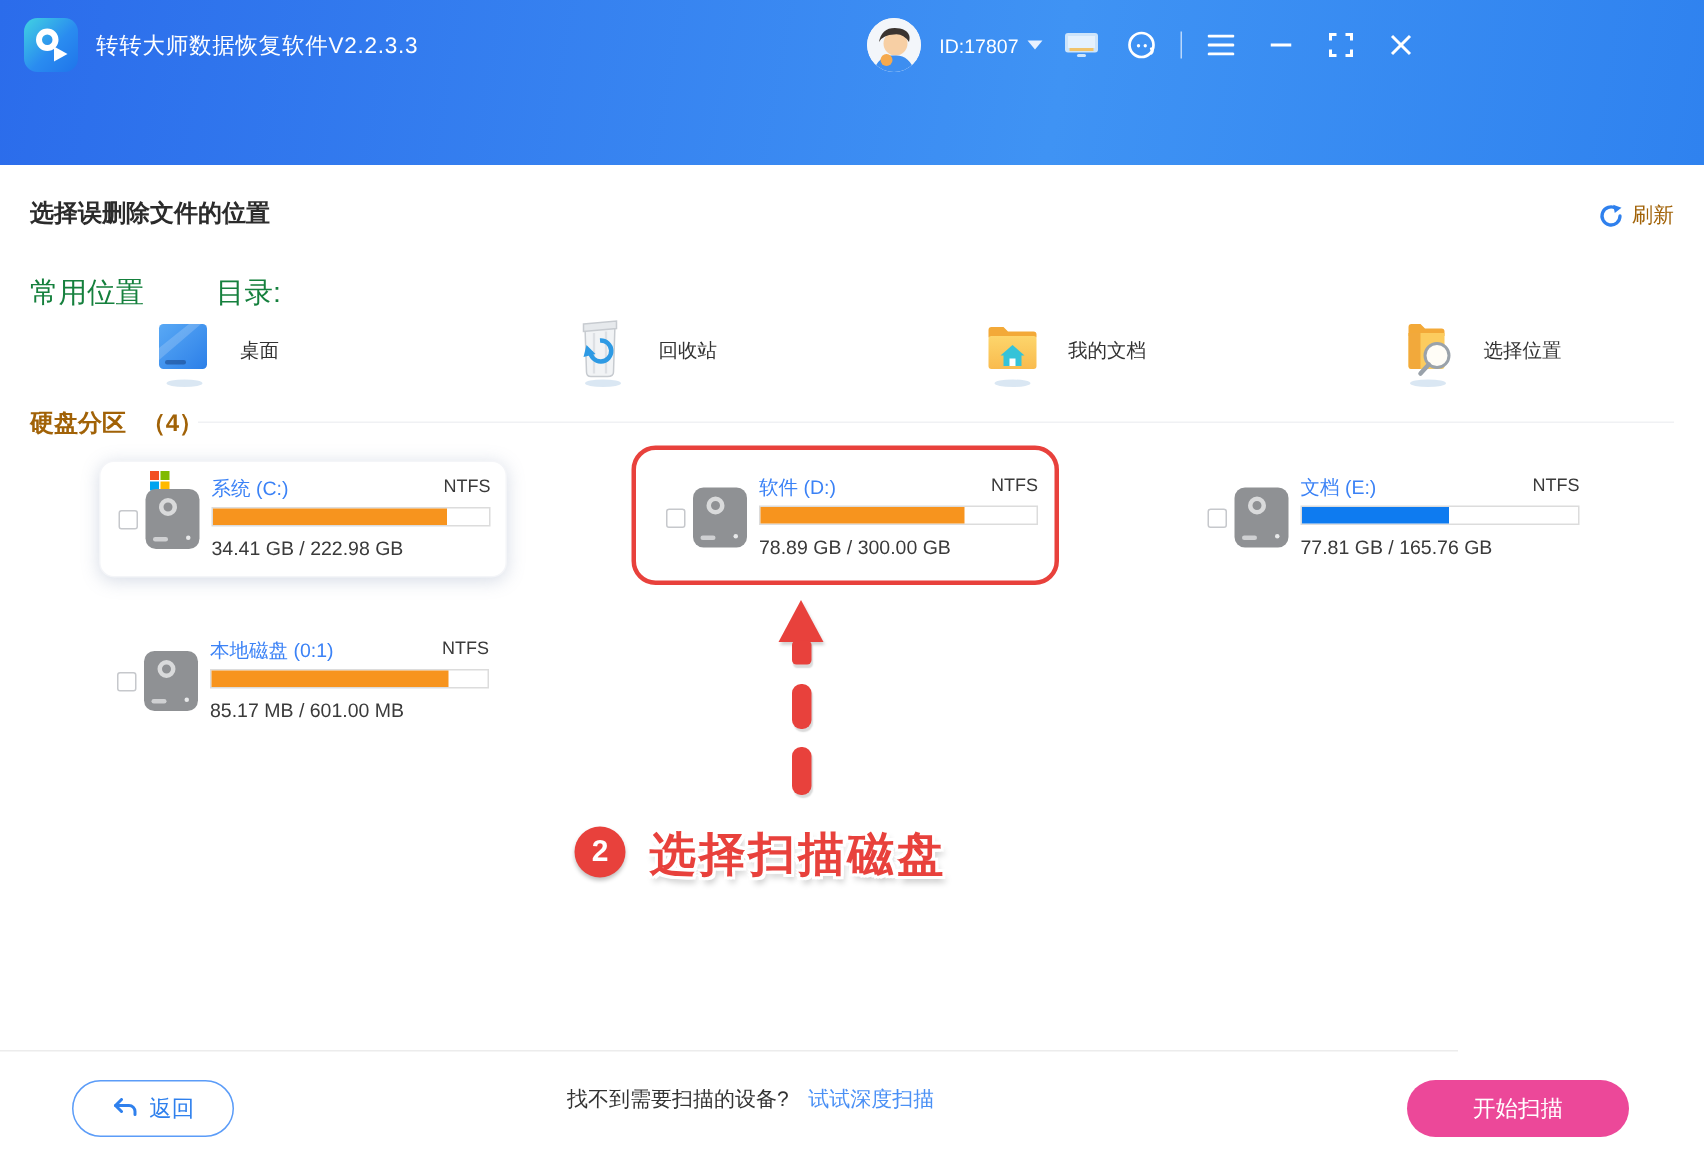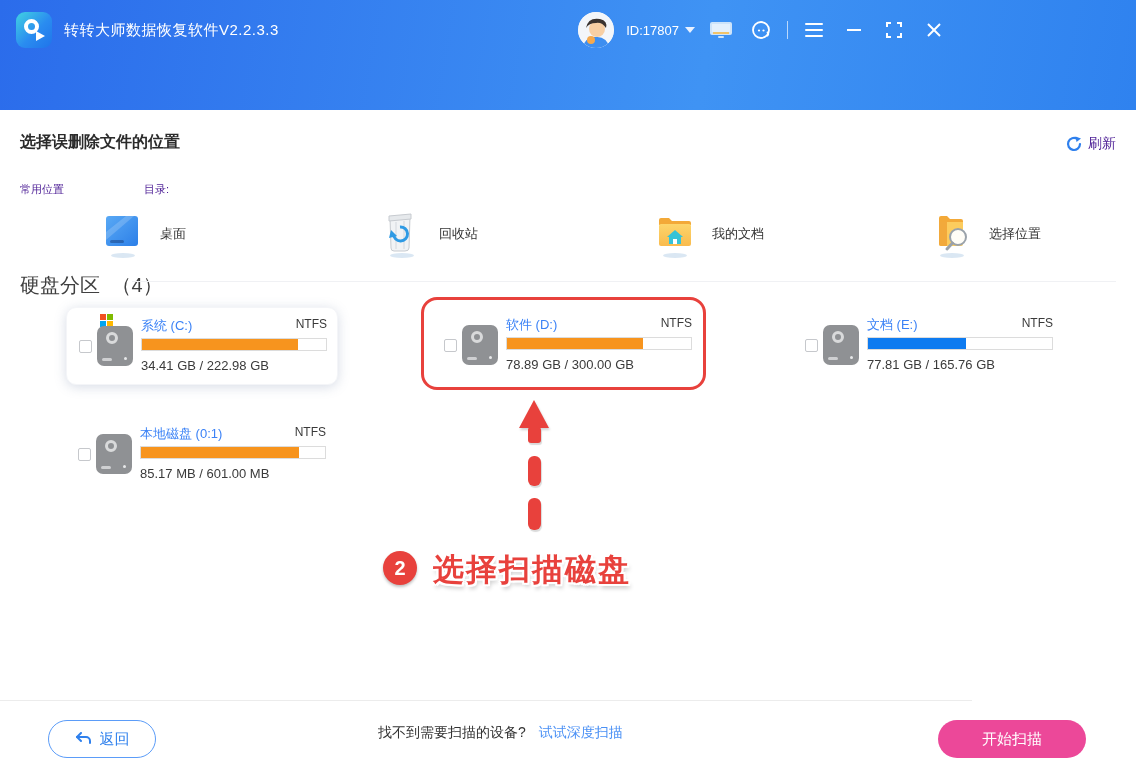--- a/index.html
+++ b/index.html
@@ -36,35 +36,35 @@
   .tb-right { margin-left:auto; display:flex; align-items:center; gap:12px; }
   .avatar { width:36px; height:36px; border-radius:50%; overflow:hidden; background:#f3f6fa; flex:0 0 auto; }
   .uid { font-size:13px; display:flex; align-items:center; gap:6px; cursor:pointer; }
   .caret { width:0; height:0; border-left:5px solid transparent; border-right:5px solid transparent; border-top:6px solid #e8f1ff; }
   .tb-icon { width:28px; height:28px; display:flex; align-items:center; justify-content:center; cursor:pointer; }
   .tb-divider { width:1px; height:18px; background:rgba(255,255,255,.65); }
 
   
   .page-title { position:absolute; left:20px; top:132px; font-size:16px; font-weight:bold; color:#2b2b2b; }
   .refresh-btn { position:absolute; right:20px; top:135px; display:flex; align-items:center; gap:6px;
-    color:#4c1d95; font-size:14px; cursor:pointer; }
-
-  .section-label { position:absolute; font-size:11px; color:#4c1d95; }
+    color:#a16207; font-size:14px; cursor:pointer; }
+
+  .section-label { position:absolute; font-size:19px; color:#15803d; }
   .lbl-common { left:20px; top:182px; }
   .lbl-dir { left:144px; top:182px; }
 
   
   .loc-item { position:absolute; top:212px; display:flex; align-items:center; gap:18px; cursor:pointer; }
   .loc-icon-wrap { position:relative; width:38px; height:44px; }
   .loc-icon-wrap .shadow { position:absolute; left:7px; top:41px; width:24px; height:5px; border-radius:50%;
     background:rgba(150,185,220,.35); }
   .loc-label { font-size:13px; color:#333; white-space:nowrap; }
 
   
-  .lbl-part { position:absolute; left:20px; top:272px; font-size:20px; color:#404040; }
+  .lbl-part { position:absolute; left:20px; top:272px; font-size:16px; color:#a16207;font-weight:bold; }
   .part-rule { position:absolute; left:132px; right:20px; top:281px; height:1px; background:#f0f1f4; }
 
   .disk-card { position:absolute; width:272px; height:78px; background:#fff; border-radius:10px; cursor:pointer; }
   .card-elevated { box-shadow:0 2px 12px rgba(110,130,165,.28); border:1px solid #f4f5f8; }
   .checkbox { position:absolute; left:12px; top:32px; width:13px; height:13px;
     border:1px solid #c6c8cc; border-radius:2px; background:#fff; cursor:pointer; }
   .disk-icon { position:absolute; left:30px; top:18px; width:36px; height:40px;
     background:#8f9194; border-radius:7px; }
   .disk-icon .circ { position:absolute; left:9px; top:6px; width:12px; height:12px;
     border:3px solid #d9dadb; border-radius:50%; }

